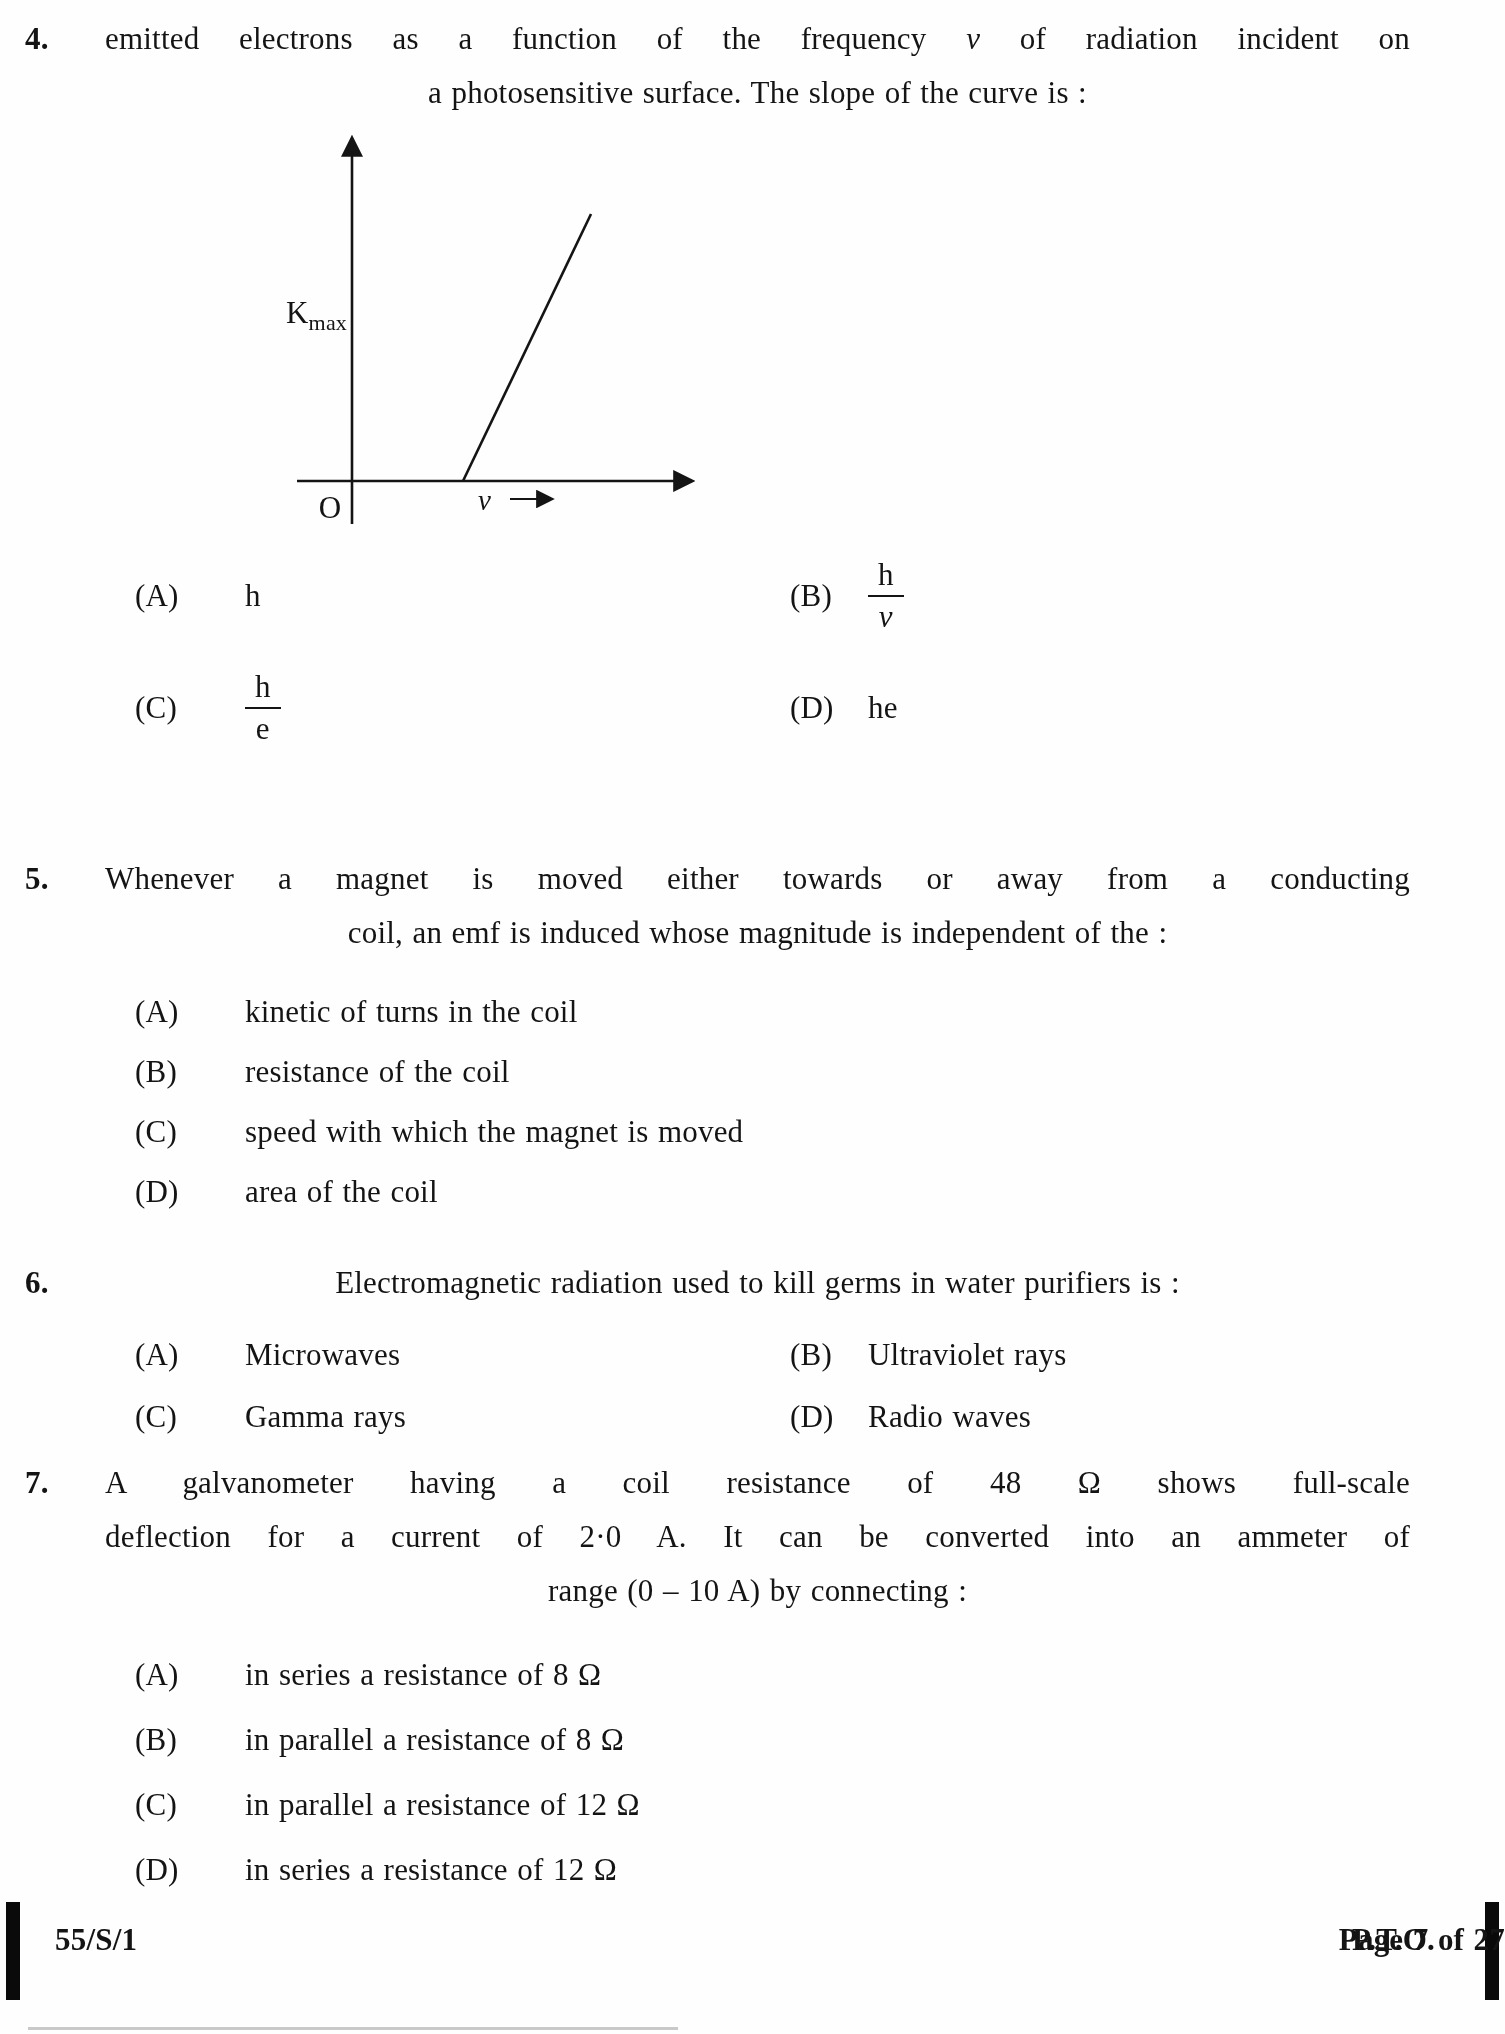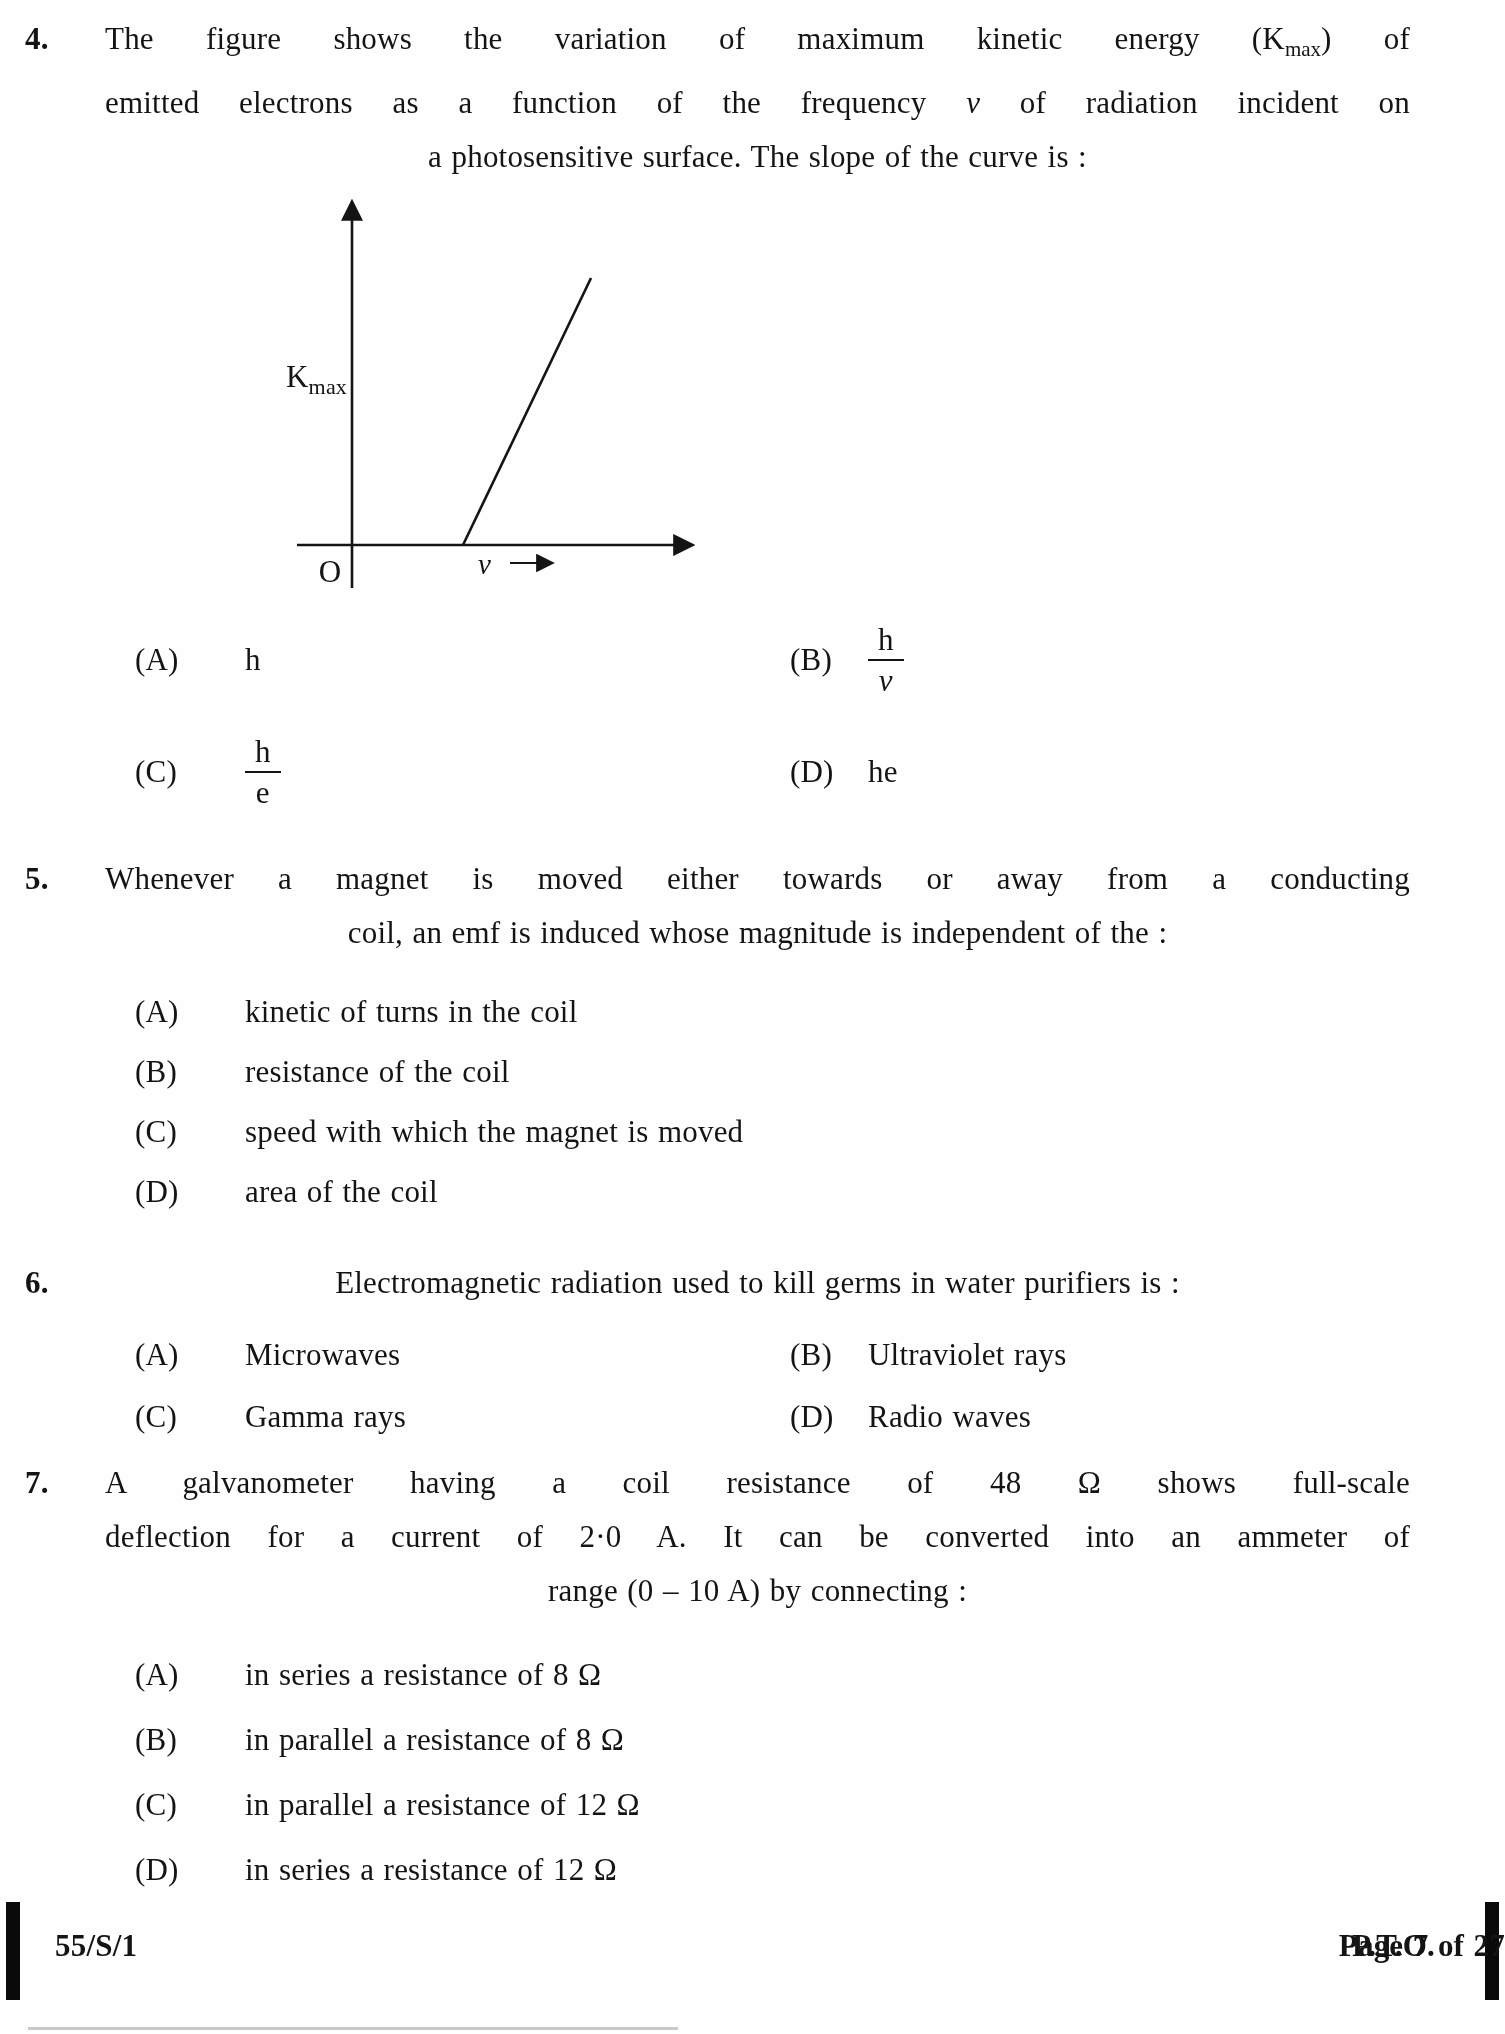--- a/index.html
+++ b/index.html
@@ -34,38 +34,37 @@
   .opt-row { display:flex; align-items:center; }
   .opt-row.h60 { height:60px; }
   .opt-row.h65 { height:65px; }
 
   
   .frac { display:inline-block; text-align:center; vertical-align:middle; line-height:1.15; }
   .frac .num { display:block; padding:0 10px 2px 10px; border-bottom:2.5px solid #141414; }
   .frac .den { display:block; padding:2px 10px 0 10px; }
 
   
-  .footer { position:absolute; top:1922px; left:0; right:0; height:40px; font-weight:bold;margin-top:6px; }
+  .footer { position:absolute; top:1922px; left:0; right:0; height:40px; font-weight:bold; }
   .footer-code { position:absolute; left:55px; top:0; }
   .footer-page { position:absolute; left:0; right:0; top:0; text-align:right; }
   .footer-pto { position:absolute; right:70px; top:0;text-align:right; }
   .edge-bar { position:absolute; width:14px; height:98px; background:#0a0a0a; top:1902px; }
   .edge-bar.left { left:6px; }
   .edge-bar.right { left:1485px; }
   .scan-line { position:absolute; left:28px; top:2027px; width:650px; height:3px; background:#c9c9c9; }
 </style>
 </head>
 <body>
 
 <div class="page">
 
   <div class="qblock" style="top:12px;">
     <div class="qnum">4.</div>
     <div class="qcontent">
-      <div class="jline"><span>The figure shows the variation of maximum kinetic energy (K</span><sub class="kmax">max</sub><span>) of</span></div>
       <div class="jline"><span>emitted electrons as a function of the frequency </span><span class="nu">ν</span><span> of radiation incident on</span></div>
       <div class="lline">a photosensitive surface. The slope of the curve is :</div>
 
       <div class="figure-wrap">
         <svg class="fig-svg" viewBox="0 0 480 420" width="480" height="420">
           <defs>
             <marker id="ah" viewBox="0 0 10 10" refX="8.5" refY="5" markerWidth="8.5" markerHeight="8.5" orient="auto-start-reverse">
               <path d="M0,0 L10,5 L0,10 z" fill="#141414"></path>
             </marker>
           </defs>

